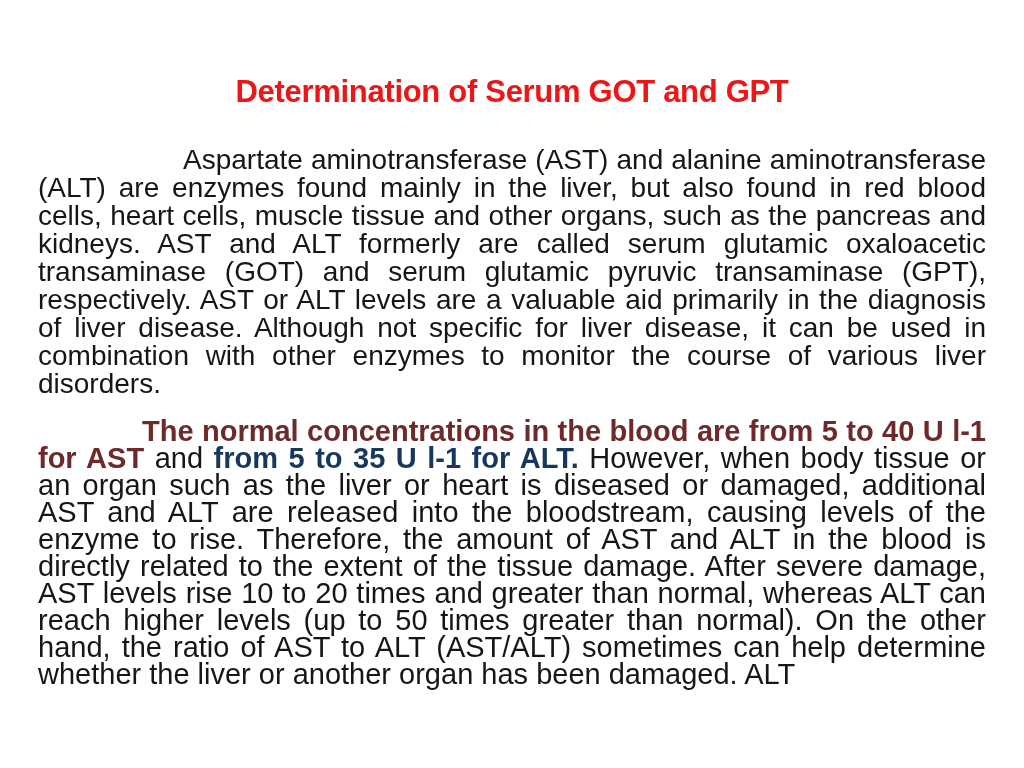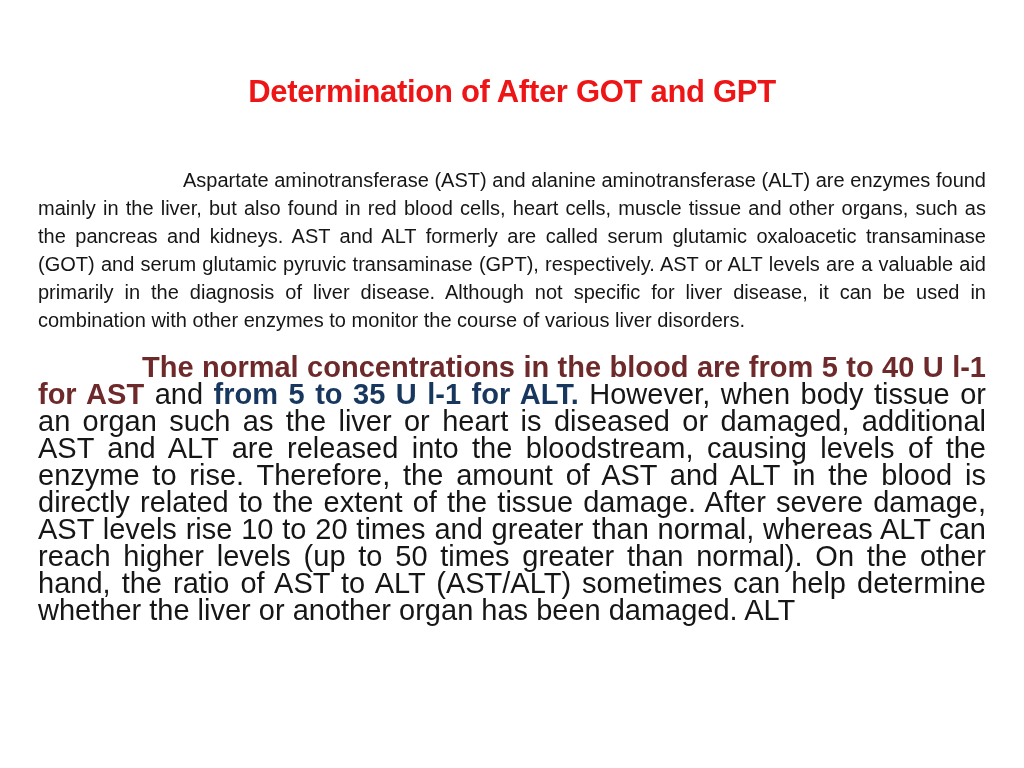--- a/index.html
+++ b/index.html
@@ -29,22 +29,22 @@
     letter-spacing: -0.3px;
     color: var(--title-red, #ed1515);
     margin: 0;
   }
   .para {
     color: var(--body-text, #161616);
     text-align: justify;
     margin: 0;
   }
   .para-1 {
-    margin-top: 56px;
-    font-size: 20px;
+    margin-top: 36px;
+    font-size: 28px;
     line-height: 28px;
     text-indent: 145px;
   }
   .para-2 {
     margin-top: 20px;
     font-size: 29px;
     line-height: 27px;
     text-indent: 104px;
   }
   .run-normal-ast {
@@ -53,18 +53,18 @@
   }
   .run-normal-alt {
     font-weight: 700;
     color: var(--alt-navy, #17375e);
   }
 </style>
 </head>
 <body>
 
 <div class="slide">
-  <h1 class="slide-title">Determination of After GOT and GPT</h1>
+  <h1 class="slide-title">Determination of Serum GOT and GPT</h1>
 
   <p class="para para-1"><span>Aspartate aminotransferase (AST) and alanine aminotransferase (ALT) are enzymes found mainly in the liver, but also found in red blood cells, heart cells, muscle tissue and other organs, such as the pancreas and kidneys. AST and ALT formerly are called serum glutamic oxaloacetic transaminase (GOT) and serum glutamic pyruvic transaminase (GPT), respectively. AST or ALT levels are a valuable aid primarily in the diagnosis of liver disease. Although not specific for liver disease, it can be used in combination with other enzymes to monitor the course of various liver disorders.</span></p>
 
   <p class="para para-2"><span class="run-normal-ast">The normal concentrations in the blood are from 5 to 40 U l-1 for AST</span><span> and </span><span class="run-normal-alt">from 5 to 35 U l-1 for ALT.</span><span> However, when body tissue or an organ such as the liver or heart is diseased or damaged, additional AST and ALT are released into the bloodstream, causing levels of the enzyme to rise. Therefore, the amount of AST and ALT in the blood is directly related to the extent of the tissue damage. After severe damage, AST levels rise 10 to 20 times and greater than normal, whereas ALT can reach higher levels (up to 50 times greater than normal). On the other hand, the ratio of AST to ALT (AST/ALT) sometimes can help determine whether the liver or another organ has been damaged. ALT</span></p>
 </div>
 
 </body></html>

